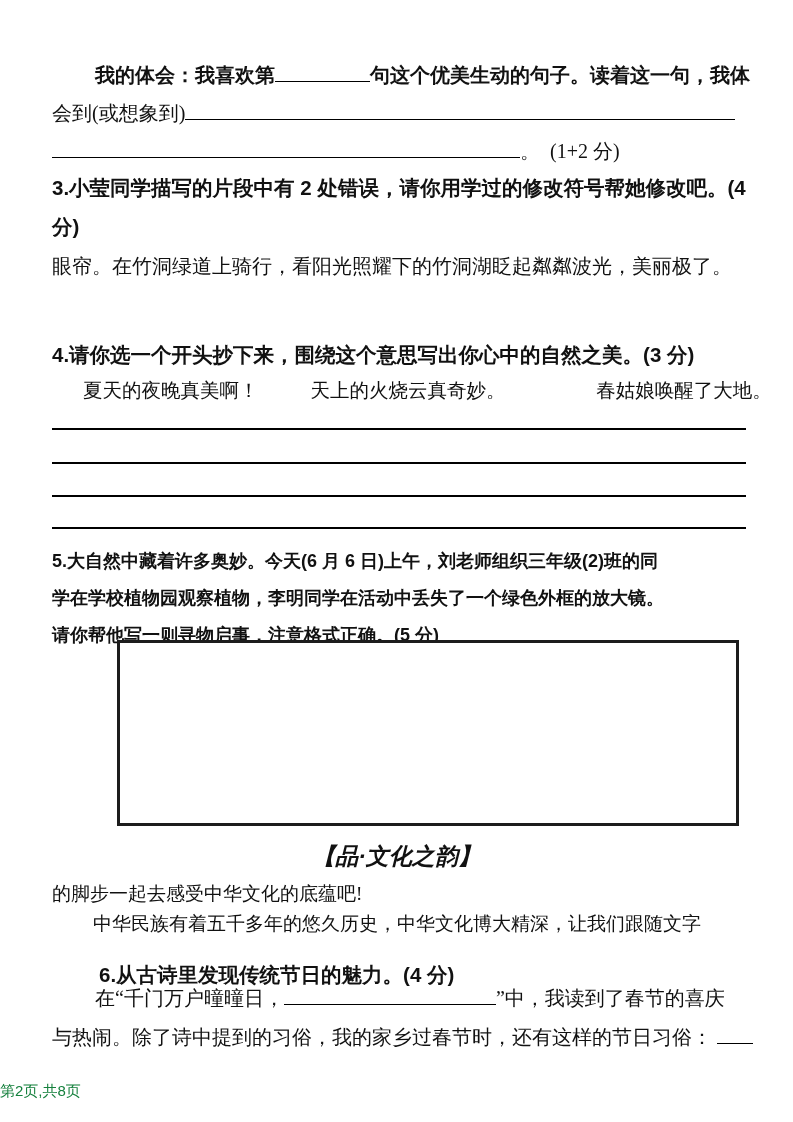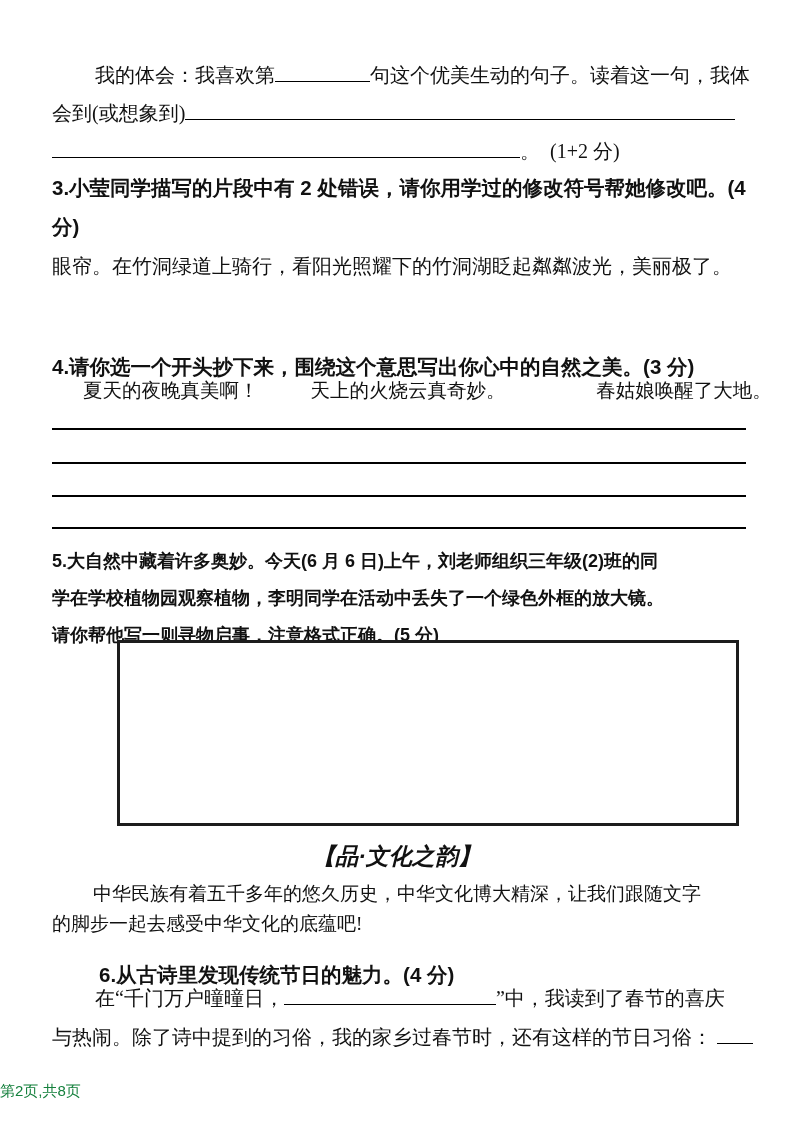--- a/index.html
+++ b/index.html
@@ -46,41 +46,41 @@
     text-align:left; font-size:15px; color:#15803d;
     font-family:"Liberation Sans","DejaVu Sans",sans-serif;
   }
 </style>
 </head>
 <body>
 
 <div class="page">
 
   <div class="abs serif t20" style="top:56px; left:52px; width:694px; line-height:38px;">
-    <div class="line" style="padding-left:43px;">
+    <div class="line" style="padding-left:43px;font-weight:bold;">
       <span>我的体会：我喜欢第</span><span class="blank" style="width:95px;"></span><span>句这个优美生动的句子。读着这一句，我体</span>
     </div>
     <div class="line">
       <span>会到(或想象到)</span><span class="blank" style="width:550px;"></span>
     </div>
     <div class="line">
       <span class="blank" style="width:468px;"></span><span>。</span>&nbsp;&nbsp;<span>(1+2 分)</span>
     </div>
   </div>
 
   <div class="abs stem" style="top:168px; left:52px; width:700px; font-size:20.5px; line-height:39px;">
     <div class="line">3.小莹同学描写的片段中有 2 处错误，请你用学过的修改符号帮她修改吧。(4</div>
     <div class="line">分)</div>
   </div>
 
   <div class="abs serif t20" style="top:243px; left:52px; width:700px; line-height:47px;">
     <div class="line">眼帘。在竹洞绿道上骑行，看阳光照耀下的竹洞湖眨起粼粼波光，美丽极了。</div>
   </div>
 
-  <div class="abs stem line" style="top:341px; left:52px; font-size:20.5px;margin-top:12px;">4.请你选一个开头抄下来，围绕这个意思写出你心中的自然之美。(3 分)</div>
+  <div class="abs stem line" style="top:341px; left:52px; font-size:20.5px;">4.请你选一个开头抄下来，围绕这个意思写出你心中的自然之美。(3 分)</div>
 
   <div class="abs serif line" style="top:377px; left:52px; font-size:19.5px;">
     <span style="margin-left:31px;">夏天的夜晚真美啊！</span>
     <span style="margin-left:47px;">天上的火烧云真奇妙。</span>
     <span style="margin-left:86px;">春姑娘唤醒了大地。</span>
   </div>
 
   <div class="answer-line" style="top:428px;"></div>
   <div class="answer-line" style="top:462px;"></div>
   <div class="answer-line" style="top:495px;"></div>
@@ -90,22 +90,22 @@
     <div class="line">5.大自然中藏着许多奥妙。今天(6 月 6 日)上午，刘老师组织三年级(2)班的同</div>
     <div class="line">学在学校植物园观察植物，李明同学在活动中丢失了一个绿色外框的放大镜。</div>
     <div class="line">请你帮他写一则寻物启事，注意格式正确。(5 分)</div>
   </div>
 
   <div class="answer-box"></div>
 
   <div class="heading">【品·文化之韵】</div>
 
   <div class="abs serif" style="top:879px; left:52px; width:700px; font-size:19px; line-height:30px;">
+    <div class="line">的脚步一起去感受中华文化的底蕴吧!</div>
     <div class="line" style="padding-left:41px;">中华民族有着五千多年的悠久历史，中华文化博大精深，让我们跟随文字</div>
-    <div class="line">的脚步一起去感受中华文化的底蕴吧!</div>
   </div>
 
   <div class="abs stem line" style="top:961px; left:52px; font-size:20.5px;margin-left:47px;">6.从古诗里发现传统节日的魅力。(4 分)</div>
 
   <div class="abs serif t20" style="top:979px; left:52px; width:700px; line-height:39px;">
     <div class="line" style="padding-left:43px;">
       <span>在“千门万户曈曈日，</span><span class="blank" style="width:212px;"></span><span>”中，我读到了春节的喜庆</span>
     </div>
     <div class="line">
       <span>与热闹。除了诗中提到的习俗，我的家乡过春节时，还有这样的节日习俗：</span>&nbsp;<span class="blank" style="width:36px;"></span>

